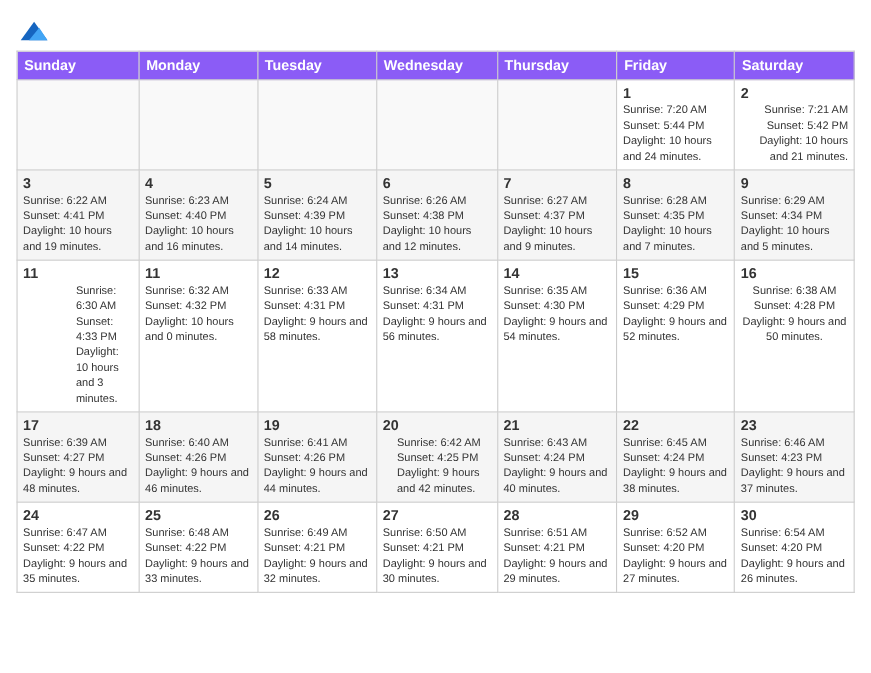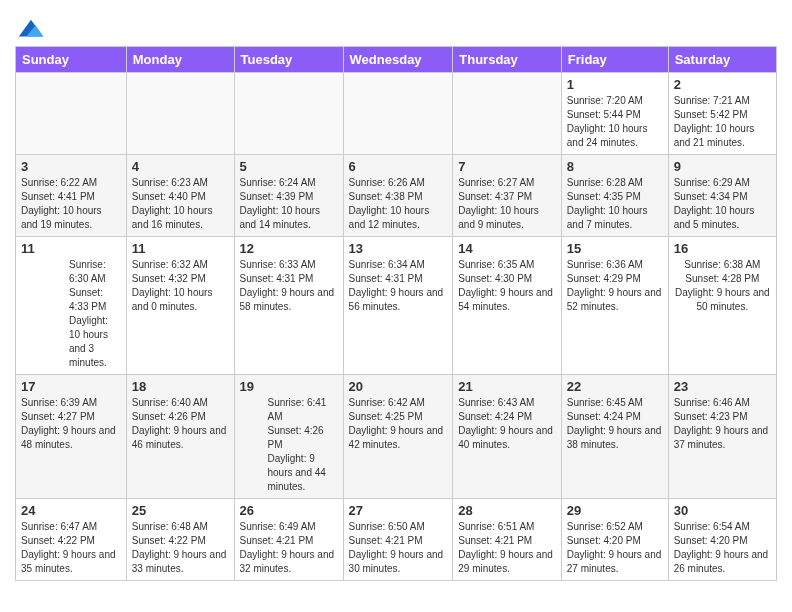--- a/index.html
+++ b/index.html
@@ -129,21 +129,21 @@
         <td class="empty-cell"></td>
         <td class="empty-cell"></td>
         <td>
           <span class="day-number">1</span>
           <div class="day-info" style="white-space: pre-line;">Sunrise: 7:20 AM
 Sunset: 5:44 PM
 Daylight: 10 hours and 24 minutes.</div>
         </td>
         <td>
           <span class="day-number">2</span>
-          <div class="day-info" style="white-space: pre-line;">Sunrise: 7:21 AM
+          <div class="day-info" style="white-space: pre-line; text-align: right;">Sunrise: 7:21 AM
 Sunset: 5:42 PM
 Daylight: 10 hours and 21 minutes.</div>
         </td>
       </tr>
       <tr>
         <td>
           <span class="day-number">3</span>
           <div class="day-info" style="white-space: pre-line;">Sunrise: 6:22 AM
 Sunset: 4:41 PM
 Daylight: 10 hours and 19 minutes.</div>
@@ -237,27 +237,27 @@
 Daylight: 9 hours and 48 minutes.</div>
         </td>
         <td>
           <span class="day-number">18</span>
           <div class="day-info" style="white-space: pre-line;">Sunrise: 6:40 AM
 Sunset: 4:26 PM
 Daylight: 9 hours and 46 minutes.</div>
         </td>
         <td>
           <span class="day-number">19</span>
-          <div class="day-info" style="white-space: pre-line; margin-left: 28px;">Sunrise: 6:41 AM
+          <div class="day-info" style="white-space: pre-line;">Sunrise: 6:41 AM
 Sunset: 4:26 PM
 Daylight: 9 hours and 44 minutes.</div>
         </td>
         <td>
           <span class="day-number">20</span>
-          <div class="day-info" style="white-space: pre-line;">Sunrise: 6:42 AM
+          <div class="day-info" style="white-space: pre-line; margin-left: 13px;">Sunrise: 6:42 AM
 Sunset: 4:25 PM
 Daylight: 9 hours and 42 minutes.</div>
         </td>
         <td>
           <span class="day-number">21</span>
           <div class="day-info" style="white-space: pre-line;">Sunrise: 6:43 AM
 Sunset: 4:24 PM
 Daylight: 9 hours and 40 minutes.</div>
         </td>
         <td>

